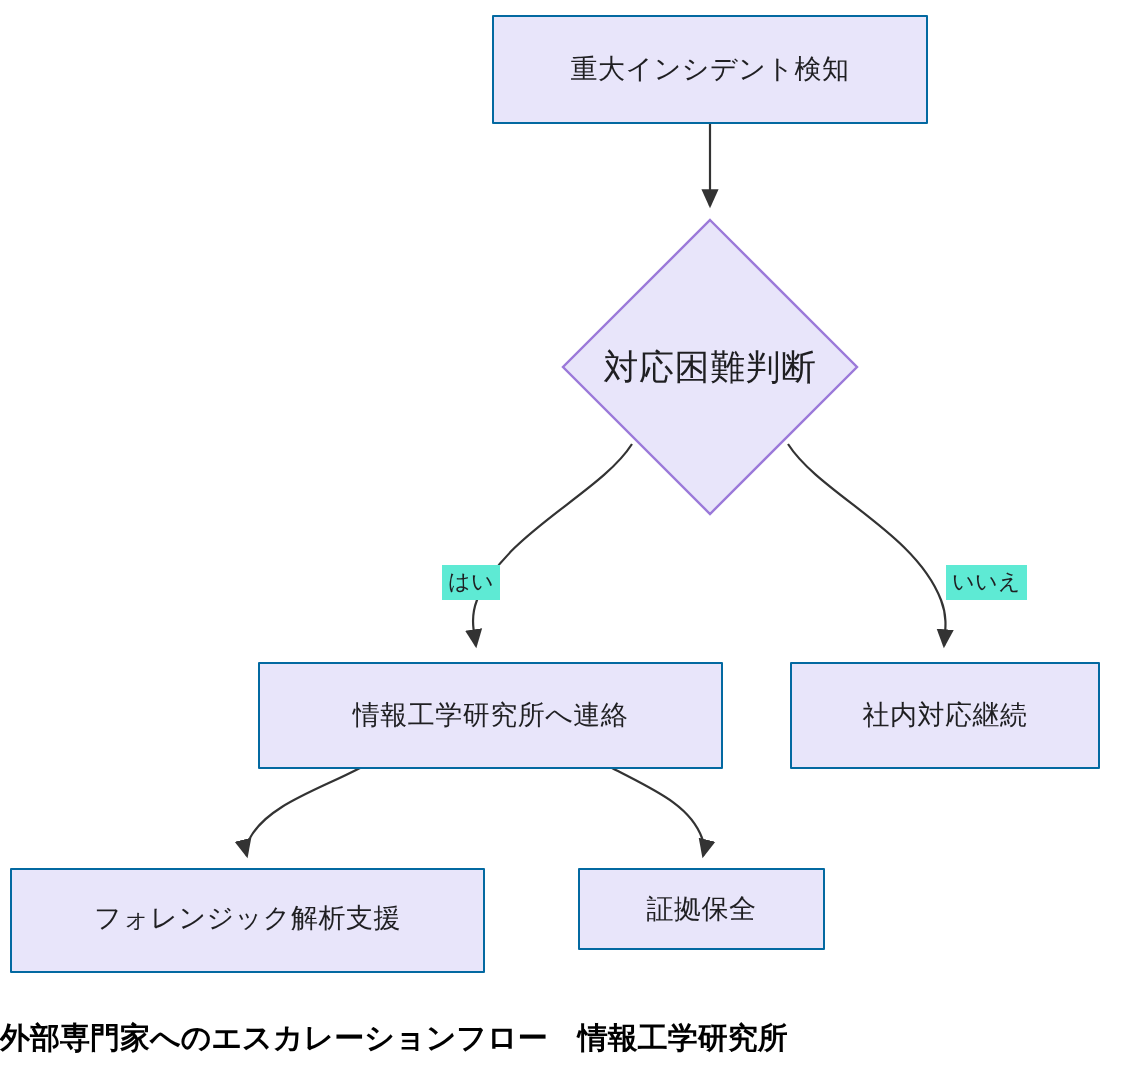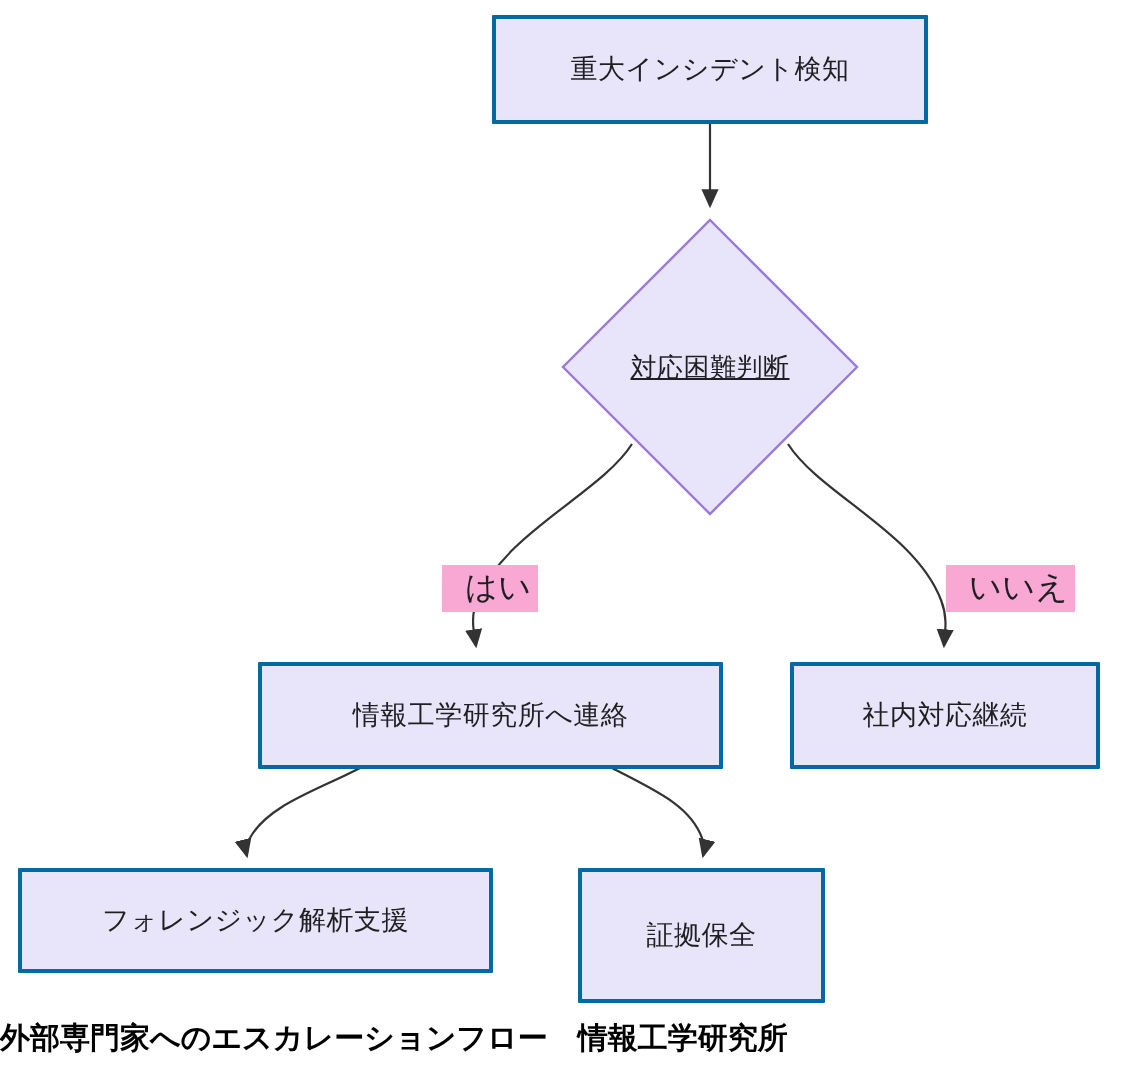--- a/index.html
+++ b/index.html
@@ -42,21 +42,21 @@
     z-index: 2;
   }
 
   .node {
     position: absolute;
     box-sizing: border-box;
     display: flex;
     align-items: center;
     justify-content: center;
     background: #E8E5FA;
-    border: 4px solid #0369a1;
+    border: 2px solid #0369a1;
     border-radius: 1px;
   }
 
   .node-label {
     font-size: 27px;
     color: #1f1f22;
     line-height: 1.2;
     text-align: center;
     white-space: nowrap;
     letter-spacing: 0.5px;
@@ -74,36 +74,35 @@
   }
   .diamond-label {
     position: absolute;
     left: 0;
     top: 0;
     width: 100%;
     height: 100%;
     display: flex;
     align-items: center;
     justify-content: center;
-    font-size: 26px;
+    font-size: 35px;
     color: #1f1f22;
     white-space: nowrap;
     letter-spacing: 0.5px;
-    text-decoration: underline;
   }
 
   
   .edge-label {
     position: absolute;
     z-index: 3;
-    background: #f9a8d4;
+    background: #5eead4;
     color: #1f1f22;
-    font-size: 32px;
+    font-size: 22px;
     line-height: 1.18;
-    padding: 4px 6px 5px 23px;
+    padding: 4px 6px 5px 6px;
     white-space: nowrap;
     letter-spacing: 0.5px;
   }
 
   
   .caption {
     position: absolute;
     left: 0;
     top: 1018px;
     z-index: 4;
@@ -154,25 +153,25 @@
     </div>
 
     <div class="node" style="left:790px; top:662px; width:310px; height:107px;">
       <span class="node-label">社内対応継続</span>
     </div>
 
     <div class="node" style="left:258px; top:662px; width:465px; height:107px;">
       <span class="node-label">情報工学研究所へ連絡</span>
     </div>
 
-    <div class="node" style="left:18px; top:868px; width:475px; height:105px;">
+    <div class="node" style="left:10px; top:868px; width:475px; height:105px;font-family:Liberation Mono, monospace;">
       <span class="node-label">フォレンジック解析支援</span>
     </div>
 
-    <div class="node" style="left:578px; top:868px; width:247px; height:135px;">
+    <div class="node" style="left:578px; top:868px; width:247px; height:82px;">
       <span class="node-label">証拠保全</span>
     </div>
 
     <div class="edge-label" style="left:442px; top:565px;">はい</div>
 
     <div class="edge-label" style="left:946px; top:565px;">いいえ</div>
 
     <div class="caption">外部専門家へのエスカレーションフロー　情報工学研究所</div>
 
   </div>

